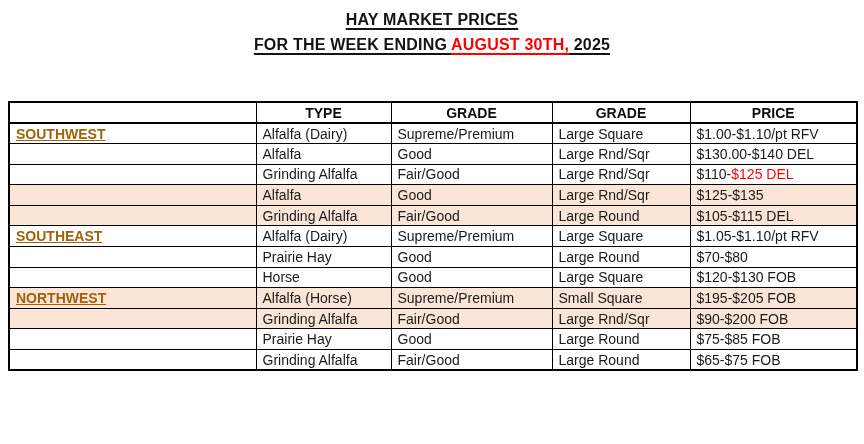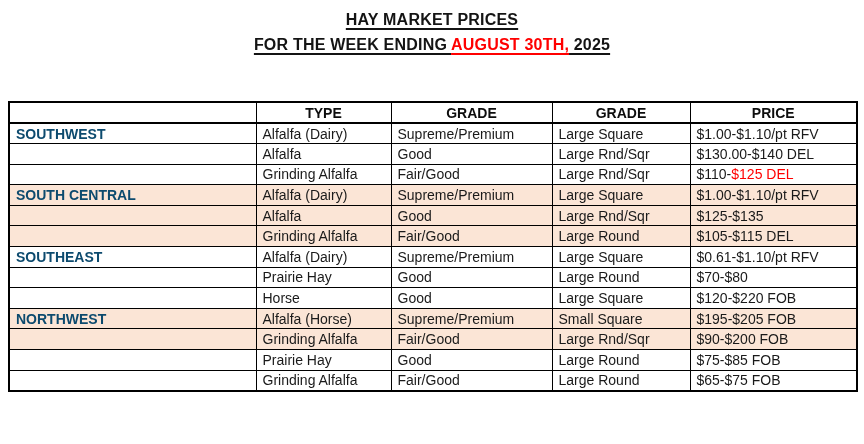--- a/index.html
+++ b/index.html
@@ -62,21 +62,22 @@
     border-bottom: 2px solid #000;
     color: #0d0d0d;
   }
   .price-table tbody td {
     height: 20.6px;
     text-align: left;
     color: #1a1a1a;
   }
   .price-table td.region {
     font-weight: 700;
-    color: #0c4a6e;
+    color: #a16207;
+    text-decoration: underline;
   }
   .price-table tr.shaded td {
     background: var(--shade);
   }
   .price-table .red { color: var(--red); }
 
   .footnote {
     position: absolute;
     left: 10px;
     top: 442px;
@@ -125,60 +126,53 @@
         <td><span>$130.00-$140 DEL</span></td>
       </tr>
       <tr>
         <td class="region"></td>
         <td>Grinding Alfalfa</td>
         <td>Fair/Good</td>
         <td>Large Rnd/Sqr</td>
         <td><span>$110-</span><span class="red">$125 DEL</span></td>
       </tr>
       <tr class="shaded">
-        <td class="region">SOUTH CENTRAL</td>
-        <td>Alfalfa (Dairy)</td>
-        <td>Supreme/Premium</td>
-        <td>Large Square</td>
-        <td><span>$1.00-$1.10/pt RFV</span></td>
-      </tr>
-      <tr class="shaded">
         <td class="region"></td>
         <td>Alfalfa</td>
         <td>Good</td>
         <td>Large Rnd/Sqr</td>
         <td><span>$125-$135</span></td>
       </tr>
       <tr class="shaded">
         <td class="region"></td>
         <td>Grinding Alfalfa</td>
         <td>Fair/Good</td>
         <td>Large Round</td>
         <td><span>$105-$115 DEL</span></td>
       </tr>
       <tr>
         <td class="region">SOUTHEAST</td>
         <td>Alfalfa (Dairy)</td>
         <td>Supreme/Premium</td>
         <td>Large Square</td>
-        <td><span>$0.61-$1.10/pt RFV</span></td>
+        <td><span>$1.05-$1.10/pt RFV</span></td>
       </tr>
       <tr>
         <td class="region"></td>
         <td>Prairie Hay</td>
         <td>Good</td>
         <td>Large Round</td>
         <td><span>$70-$80</span></td>
       </tr>
       <tr>
         <td class="region"></td>
         <td>Horse</td>
         <td>Good</td>
         <td>Large Square</td>
-        <td><span>$120-$220 FOB</span></td>
+        <td><span>$120-$130 FOB</span></td>
       </tr>
       <tr class="shaded">
         <td class="region">NORTHWEST</td>
         <td>Alfalfa (Horse)</td>
         <td>Supreme/Premium</td>
         <td>Small Square</td>
         <td><span>$195-$205 FOB</span></td>
       </tr>
       <tr class="shaded">
         <td class="region"></td>

